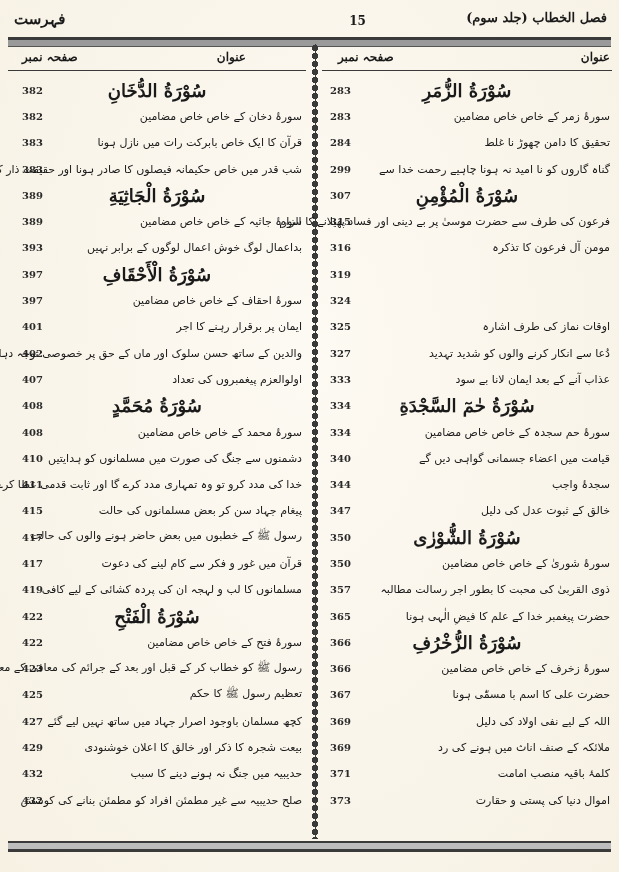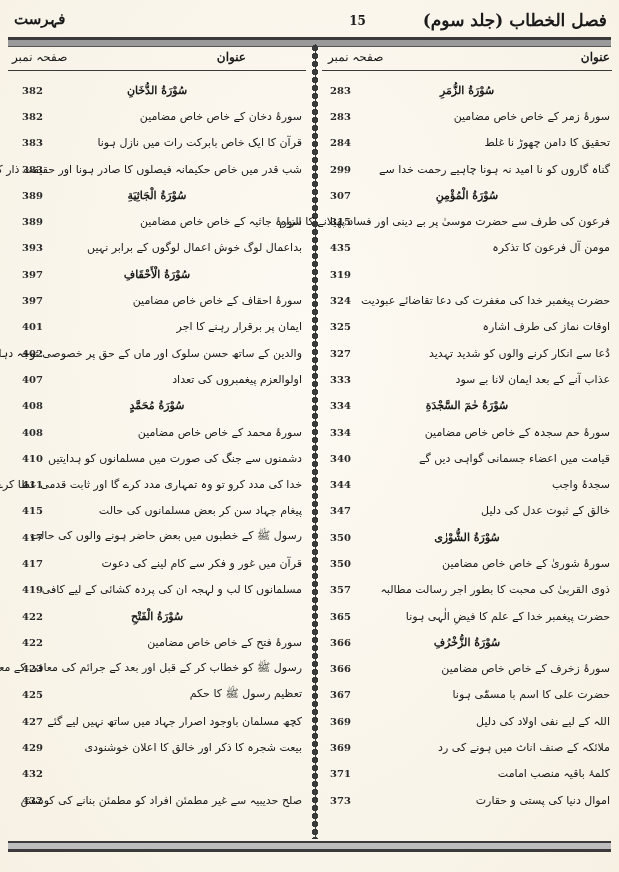--- a/index.html
+++ b/index.html
@@ -24,21 +24,21 @@
     
     .header {
       position: absolute;
       top: 10px; left: 8px; right: 8px;
       height: 26px;
     }
     .book-title {
       position: absolute;
       right: 4px; top: 0;
       font-family: "DejaVu Serif", serif;
-      font-size: 17px;
+      font-size: 13px;
       font-weight: bold;
       direction: rtl;
     }
     .page-number {
       position: absolute;
       left: 50%;
       transform: translateX(-50%);
       top: 4px;
       font-family: "DejaVu Serif", serif;
       font-size: 12px;
@@ -100,22 +100,23 @@
       font-family: "DejaVu Serif", serif;
       font-size: 12px;
       font-weight: bold;
       direction: rtl;
     }
     .col-head .h-page {
       position: absolute;
       top: 2px;
       font-family: "DejaVu Serif", serif;
       font-size: 12px;
-      font-weight: normal;
+      font-weight: bold;
       direction: rtl;
+      margin-left: 10px;
     }
     .col-right .h-title { right: 2px; }
     .col-right .h-page { left: 6px; }
     .col-left .h-title { right: 60px; }
     .col-left .h-page { left: 4px; }
 
     .rows { position: relative; }
     .row {
       position: relative;
       height: 26.3px;
@@ -139,21 +140,21 @@
       font-family: "DejaVu Sans", sans-serif;
       font-size: 11px;
       white-space: nowrap;
     }
     .col-left .row .text { right: 4px; }
     .row.surah .text {
       right: auto;
       left: 50%;
       transform: translateX(-50%);
       font-family: "DejaVu Serif", serif;
-      font-size: 11px;
+      font-size: 18px;
       font-weight: bold;
     }
   </style>
 </head>
 <body>
 
 <div class="page">
 
   <div class="header">
     <div class="book-title">فصل الخطاب (جلد سوم)</div>
@@ -188,29 +189,28 @@
         </div>
         <div class="row surah">
           <span class="num">307</span>
           <span class="text">سُوْرَةُ الْمُؤْمِنِ</span>
         </div>
         <div class="row">
           <span class="num">315</span>
           <span class="text">فرعون کی طرف سے حضرت موسیٰ پر بے دینی اور فساد پھیلانے کا الزام</span>
         </div>
         <div class="row">
-          <span class="num">435</span>
+          <span class="num">316</span>
           <span class="text">مومن آل فرعون کا تذکرہ</span>
         </div>
         <div class="row">
           <span class="num">319</span>
         </div>
         <div class="row">
           <span class="num">324</span>
-          <span class="text">حضرت پیغمبر خدا کی مغفرت کی دعا تقاضائے عبودیت</span>
         </div>
         <div class="row">
           <span class="num">325</span>
           <span class="text">اوقات نماز کی طرف اشارہ</span>
         </div>
         <div class="row">
           <span class="num">327</span>
           <span class="text">دُعا سے انکار کرنے والوں کو شدید تہدید</span>
         </div>
         <div class="row">
@@ -389,20 +389,21 @@
         <div class="row">
           <span class="num">427</span>
           <span class="text">کچھ مسلمان باوجود اصرار جہاد میں ساتھ نہیں لیے گئے</span>
         </div>
         <div class="row">
           <span class="num">429</span>
           <span class="text">بیعت شجرہ کا ذکر اور خالق کا اعلان خوشنودی</span>
         </div>
         <div class="row">
           <span class="num">432</span>
+          <span class="text">حدیبیہ میں جنگ نہ ہونے دینے کا سبب</span>
         </div>
         <div class="row">
           <span class="num">432</span>
           <span class="text">صلح حدیبیہ سے غیر مطمئن افراد کو مطمئن بنانے کی کوشش</span>
         </div>
       </div>
   </div>
 
   <div class="rule-bottom"></div>
 </div>

